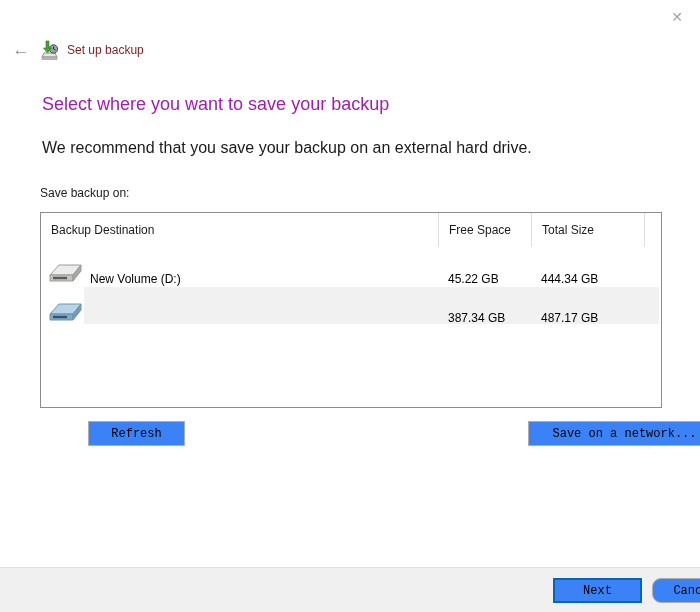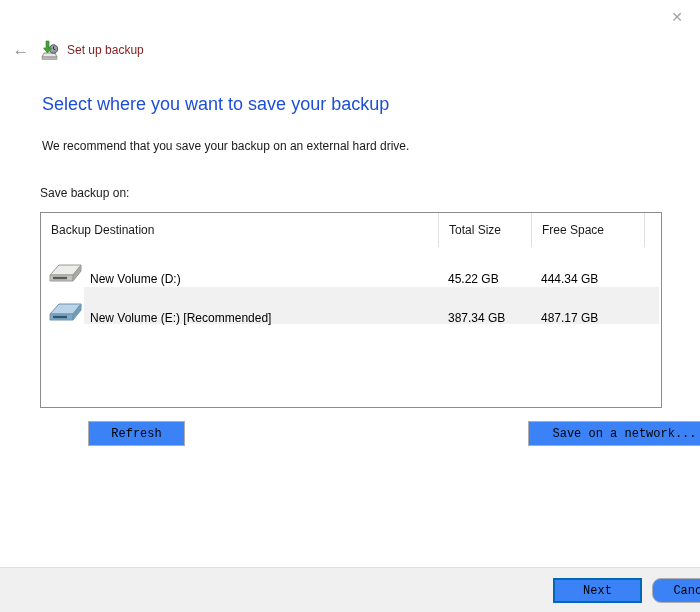--- a/index.html
+++ b/index.html
@@ -62,27 +62,27 @@
     font-size: 12px;
     color: #7f1d1d;
   }
 
   
   .heading {
     position: absolute;
     left: 42px;
     top: 94px;
     font-size: 18px;
-    color: #1d4ed8;
+    color: #a21caf;
   }
   .description {
     position: absolute;
     left: 42px;
     top: 139px;
-    font-size: 12px;
+    font-size: 16px;
     color: #1a1a1a;
   }
   .list-label {
     position: absolute;
     left: 40px;
     top: 186px;
     font-size: 12px;
     color: #1a1a1a;
   }
 
@@ -222,22 +222,22 @@
     <span class="wiz-title">Set up backup</span>
   </div>
 
   <div class="heading">Select where you want to save your backup</div>
   <div class="description">We recommend that you save your backup on an external hard drive.</div>
   <div class="list-label">Save backup on:</div>
 
   <div class="listview">
     <div class="lv-grid lv-head">
       <div class="cell">Backup Destination</div>
+      <div class="cell sep">Free Space</div>
       <div class="cell sep">Total Size</div>
-      <div class="cell sep">Free Space</div>
       <div class="cell sep"></div>
     </div>
 
     <div class="lv-grid lv-row">
       <div class="cell name">
         <span class="drive-icon">
           <svg width="34" height="26" viewBox="0 0 34 26">
             <polygon points="10,5 32,5 24,15 1,15" fill="#ececea" stroke="#9a9a98" stroke-width="1"></polygon>
             <polygon points="1,15 24,15 24,21 1,21" fill="#c2c2c0" stroke="#9a9a98" stroke-width="1"></polygon>
             <rect x="4" y="16.8" width="14" height="2.4" fill="#5a5a58"></rect>
@@ -254,21 +254,20 @@
     <div class="lv-grid lv-row selected">
       <div class="cell name">
         <span class="drive-icon">
           <svg width="34" height="26" viewBox="0 0 34 26">
             <polygon points="10,5 32,5 24,15 1,15" fill="#b9d4e9" stroke="#6f94ad" stroke-width="1"></polygon>
             <polygon points="1,15 24,15 24,21 1,21" fill="#7fa9c8" stroke="#6f94ad" stroke-width="1"></polygon>
             <rect x="4" y="16.8" width="14" height="2.4" fill="#2f5670"></rect>
             <polygon points="24,15 32,5 32,11 24,21" fill="#6e9cbd" stroke="#6f94ad" stroke-width="1"></polygon>
           </svg>
         </span>
-        <span>New Volume (E:) [Recommended]</span>
       </div>
       <div class="cell">387.34 GB</div>
       <div class="cell">487.17 GB</div>
       <div class="cell"></div>
     </div>
   </div>
 
   <button class="btn btn-refresh">Refresh</button>
   <button class="btn btn-network">Save on a network...</button>
 

